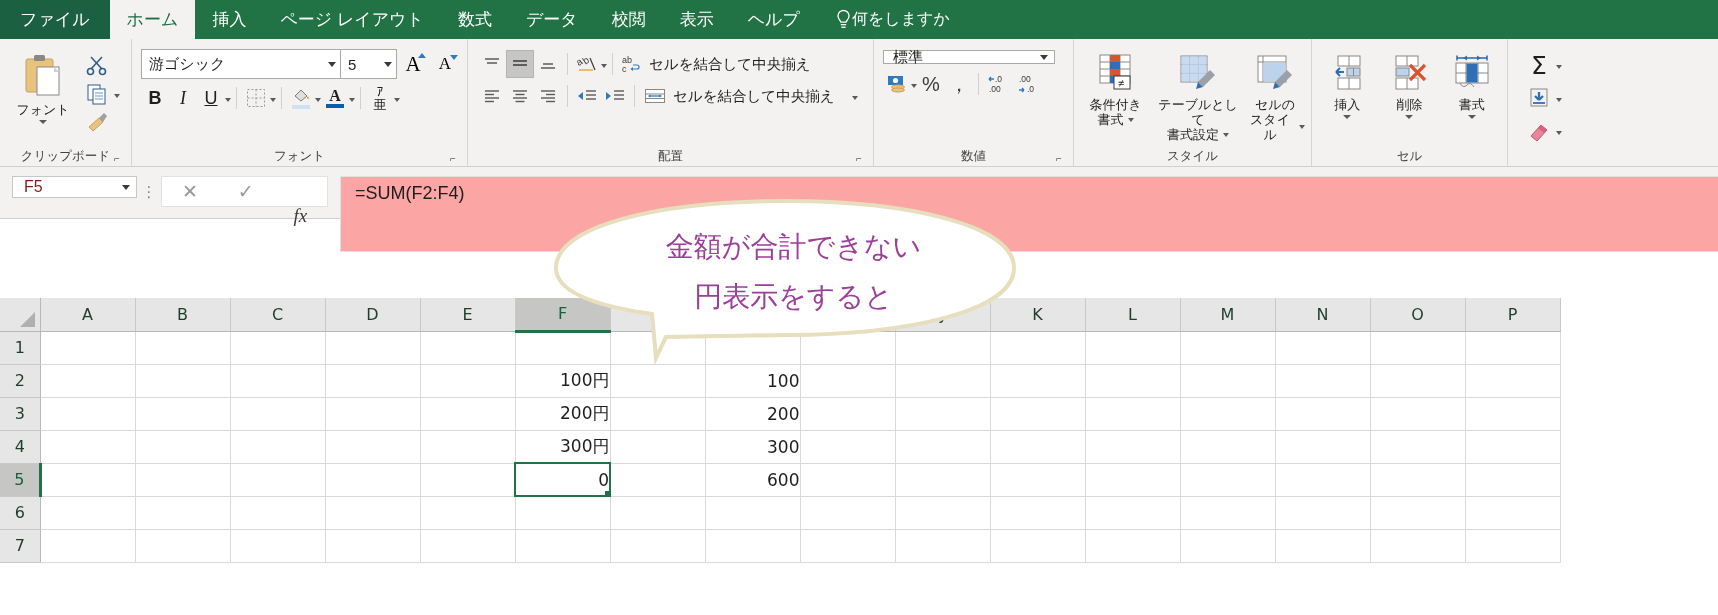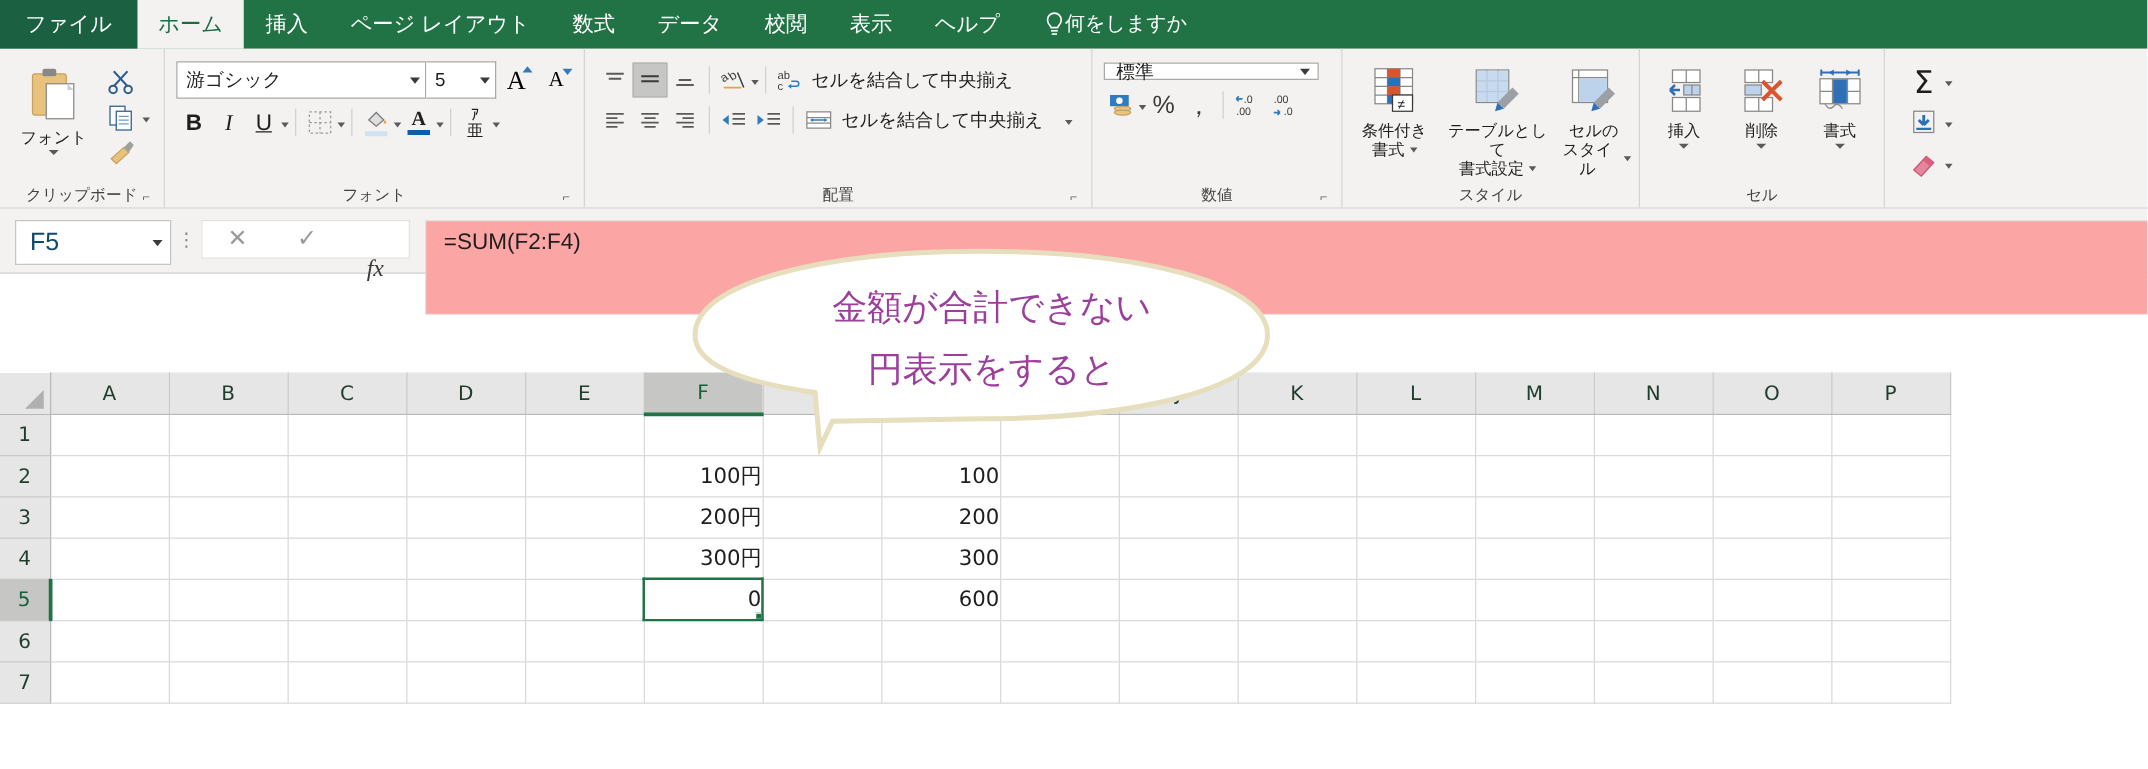--- a/index.html
+++ b/index.html
@@ -107,23 +107,23 @@
   .fbtn.pressed { background: #c6c6c4; border: 1px solid #b3b3b1; }
   .sep { width: 1px; height: 22px; background: #d2d0ce; margin: 0 5px; }
   .wide { display:flex; align-items:center; gap:7px; padding: 0 4px; height: 28px; cursor:pointer; font-size: 14.5px; color:#1f1e1d; white-space: nowrap;}
 
   
   .fxbar {
     height: 52px; background: #f3f2f1; display: flex; align-items: flex-start;
     position: relative; border-bottom: 1px solid #d2d0ce;
   }
   .namebox {
-    margin: 9px 0 0 12px; width: 125px; height: 36px; background: #fff;
+    margin: 9px 0 0 12px; width: 125px; height: 22px; background: #fff;
     border: 1px solid #c8c6c4; display: flex; align-items: center;
-    padding: 0 6px 0 11px; font-size: 20px; color: #0c4a6e;
+    padding: 0 6px 0 11px; font-size: 16px; color: #7f1d1d;
   }
   .namebox .nm { flex: 1; }
   .vdots { width: 24px; margin-top: 9px; height: 31px; display:flex; align-items:center; justify-content:center;
            color:#8a8886; font-size: 15px; letter-spacing:0; }
   .fxbtns {
     margin-top: 9px; height: 31px; width: 167px; background: #fff; border: 1px solid #e3e1df;
     display: flex; align-items: center; justify-content: space-around; color: #9b9997;
   }
   .fxbtns span { font-size: 19px; cursor: pointer; }
   .fxitalic { font-style: italic; font-family: "Liberation Serif", serif; font-size: 19px; color:#3b3a39;margin-top:48px;}

